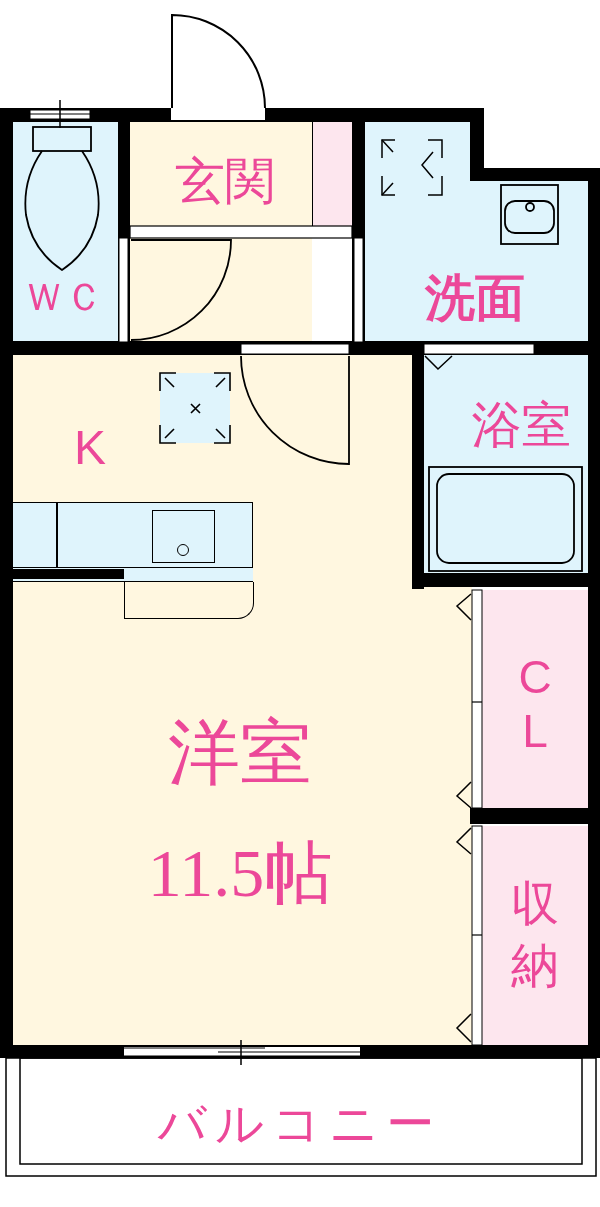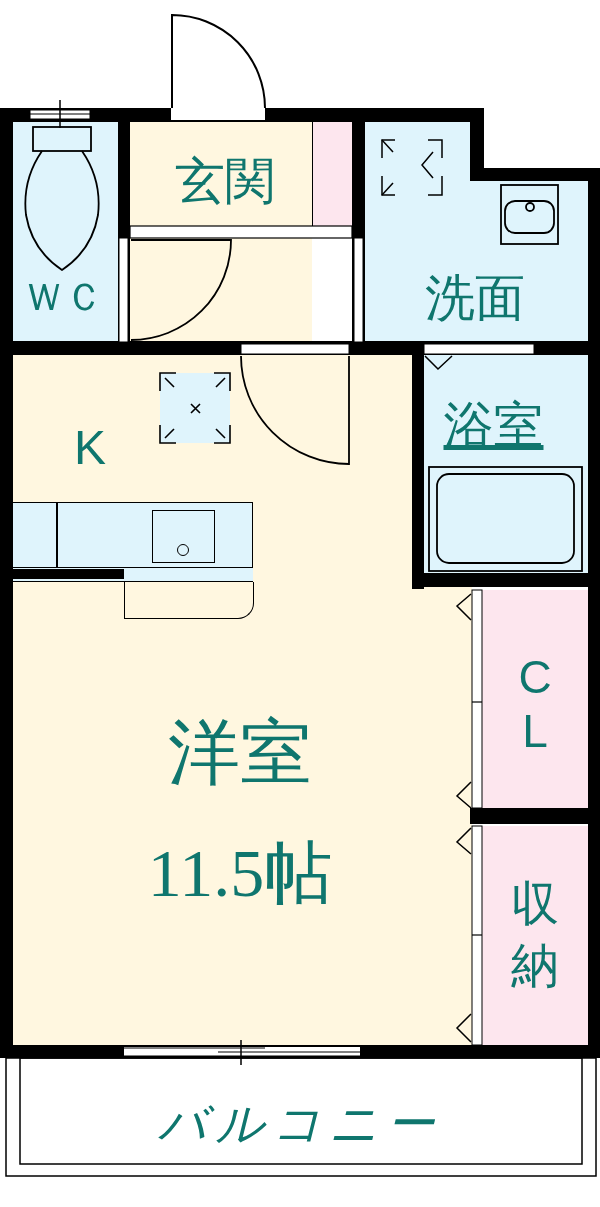--- a/index.html
+++ b/index.html
@@ -1,19 +1,19 @@
 <!DOCTYPE html>
 <html><head>
 <meta charset="utf-8">
 <style>
   html, body { margin: 0; padding: 0; background: #ffffff; }
   body { width: 600px; height: 1207px; position: relative; overflow: hidden;
          font-family: "DejaVu Sans", "Liberation Sans", sans-serif; }
   .abs { position: absolute; box-sizing: border-box; }
-  .room-label { position: absolute; color: #0f766e; white-space: nowrap; text-align: center; }
+  .room-label { position: absolute; color: #ec4899; white-space: nowrap; text-align: center; }
   svg { position: absolute; left: 0; top: 0; }
 </style>
 </head>
 <body>
 
 <div class="abs" style="left:12px;top:122px;width:106px;height:222px;background:#dff4fc;"></div>
 <div class="abs" style="left:130px;top:122px;width:182px;height:222px;background:#fff7e0;"></div>
 <div class="abs" style="left:312px;top:122px;width:40px;height:104px;background:#fde6ee;border-left:1.5px solid #000;"></div>
 <div class="abs" style="left:365px;top:122px;width:118px;height:222px;background:#dff4fc;"></div>
 <div class="abs" style="left:470px;top:181px;width:118px;height:163px;background:#dff4fc;"></div>
@@ -144,22 +144,22 @@
     <rect x="124" y="1047" width="236" height="9" fill="#fff"></rect>
     <line x1="124" y1="1048" x2="265" y2="1048" stroke="#000" stroke-width="1.2"></line>
     <line x1="218" y1="1052" x2="360" y2="1052" stroke="#000" stroke-width="1.2"></line>
     <line x1="124" y1="1056" x2="360" y2="1056" stroke="#000" stroke-width="1.2"></line>
     <line x1="241" y1="1040" x2="241" y2="1065" stroke="#000" stroke-width="1.5"></line>
   </g>
 </svg>
 
 <div class="room-label" style="left:16px;top:272px;width:98px;font-size:38px;font-family:'Liberation Sans',sans-serif;letter-spacing:2px;">ＷＣ</div>
 <div class="room-label" style="left:150px;top:148px;width:150px;font-size:50px;">玄関</div>
-<div class="room-label" style="left:400px;top:265px;width:150px;font-size:50px;">洗面</div>
+<div class="room-label" style="left:400px;top:265px;width:150px;font-size:50px;font-weight:bold;">洗面</div>
 <div class="room-label" style="left:60px;top:420px;width:60px;font-size:48px;font-family:'Liberation Sans',sans-serif;">K</div>
-<div class="room-label" style="left:416px;top:392px;width:155px;font-size:50px;text-decoration:underline;">浴室</div>
+<div class="room-label" style="left:444px;top:392px;width:155px;font-size:50px;">浴室</div>
 <div class="room-label" style="left:120px;top:705px;width:240px;font-size:72px;">洋室</div>
 <div class="room-label" style="left:100px;top:828px;width:280px;font-size:68px;font-family:Liberation Serif, serif;">11.5帖</div>
 <div class="room-label" style="left:495px;top:650px;width:80px;font-size:46px;font-family:'Liberation Sans',sans-serif;">C</div>
 <div class="room-label" style="left:495px;top:704px;width:80px;font-size:46px;font-family:'Liberation Sans',sans-serif;">L</div>
 <div class="room-label" style="left:495px;top:872px;width:80px;font-size:48px;">収</div>
 <div class="room-label" style="left:495px;top:934px;width:80px;font-size:48px;">納</div>
-<div class="room-label" style="left:100px;top:1092px;width:400px;font-size:48px;letter-spacing:8px;font-style:italic;">バルコニー</div>
+<div class="room-label" style="left:100px;top:1092px;width:400px;font-size:48px;letter-spacing:8px;">バルコニー</div>
 
 </body></html>

